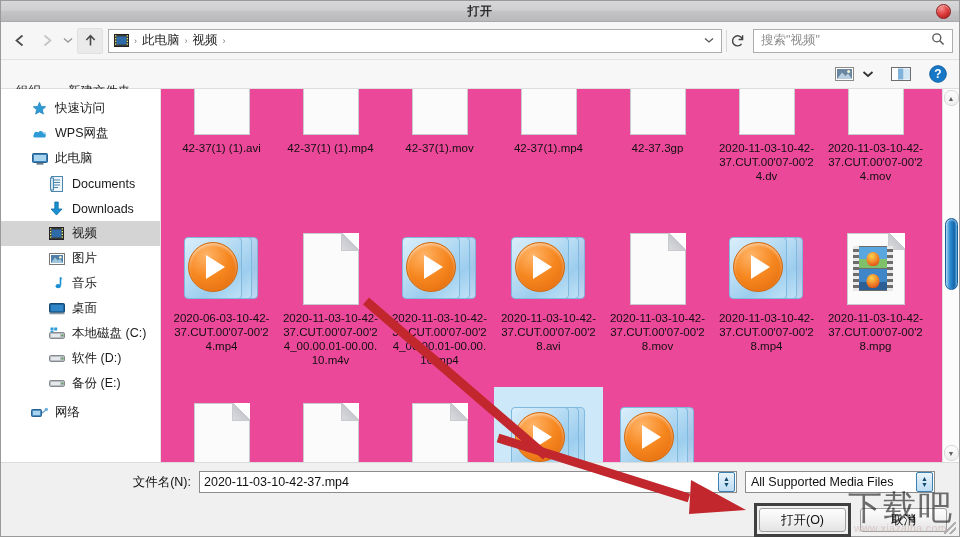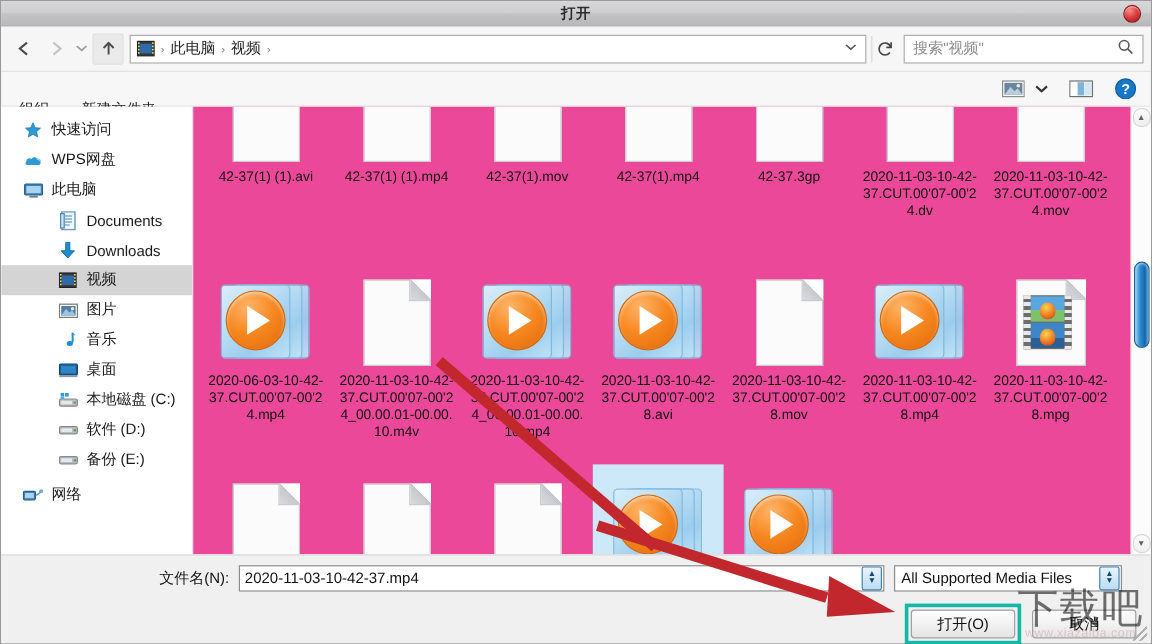--- a/index.html
+++ b/index.html
@@ -109,21 +109,21 @@
   
   #sidebar {
     width: 160px; min-width: 160px;
     background: #fff;
     border-right: 1px solid #e4e4e4;
     padding-top: 7px;
     overflow: hidden;
   }
   .sb-item {
     height: 25px; display: flex; align-items: center;
-    padding-left: 18px; gap: 7px;
+    padding-left: 30px; gap: 7px;
     font-size: 12.5px; color: #1a1a1a;
     white-space: nowrap;
   }
   .sb-item.indent { padding-left: 47px; }
   .sb-item.sel { background: #d4d4d4; }
   .sb-item .ico { width: 17px; height: 17px; display: flex; align-items: center; justify-content: center; flex-shrink:0; }
 
   
   #filepane {
     flex: 1; position: relative; overflow: hidden;
@@ -295,21 +295,21 @@
     display: flex; align-items: center; gap: 9px;
   }
   .dlg-btn {
     width: 87px; height: 24px;
     background: linear-gradient(to bottom,#fdfdfd 0%,#f3f3f3 45%,#e4e4e4 100%);
     border: 1px solid #a0a0a0; border-radius: 3px;
     display: flex; align-items: center; justify-content: center;
     font-size: 12.5px; color: #111;
   }
   #open-wrap {
-    border: 3px solid #14b8a6;
+    border: 3px solid #404040;
     padding: 2px;
     display: flex;
   }
   #resize-grip {
     position: absolute; right: 3px; bottom: 2px;
     width: 12px; height: 12px;
     background:
       linear-gradient(135deg, transparent 0 45%, #b0b0b0 45% 55%, transparent 55% 100%),
       linear-gradient(135deg, transparent 0 70%, #b0b0b0 70% 80%, transparent 80% 100%);
   }

